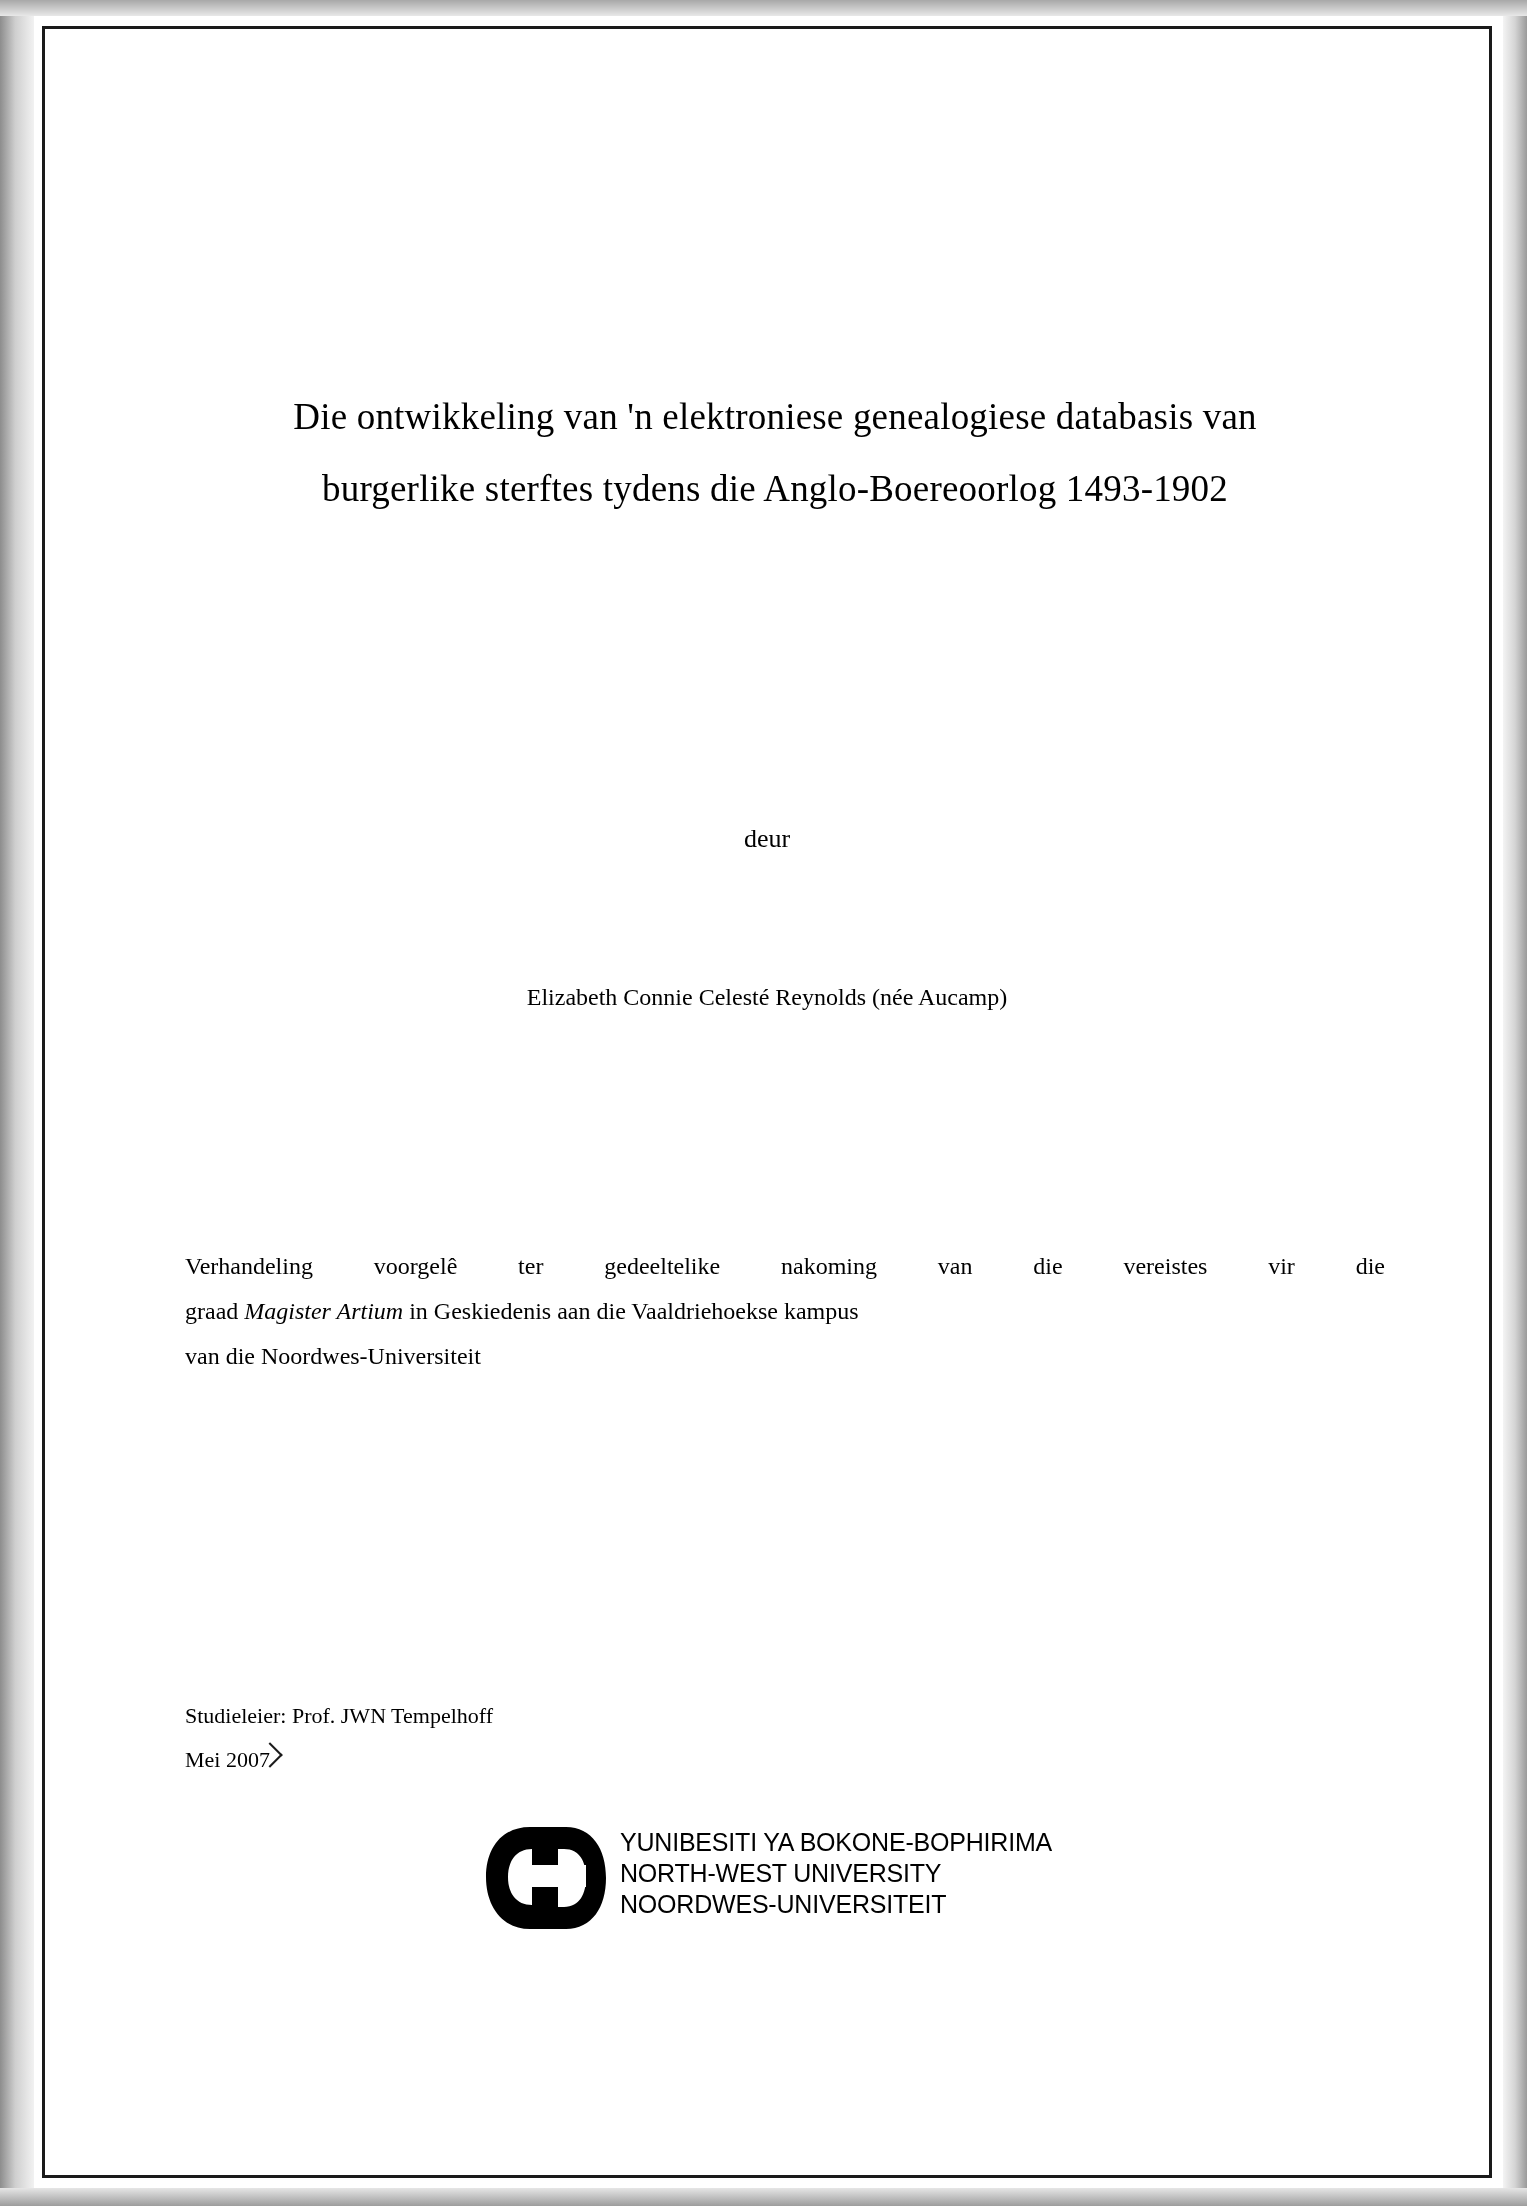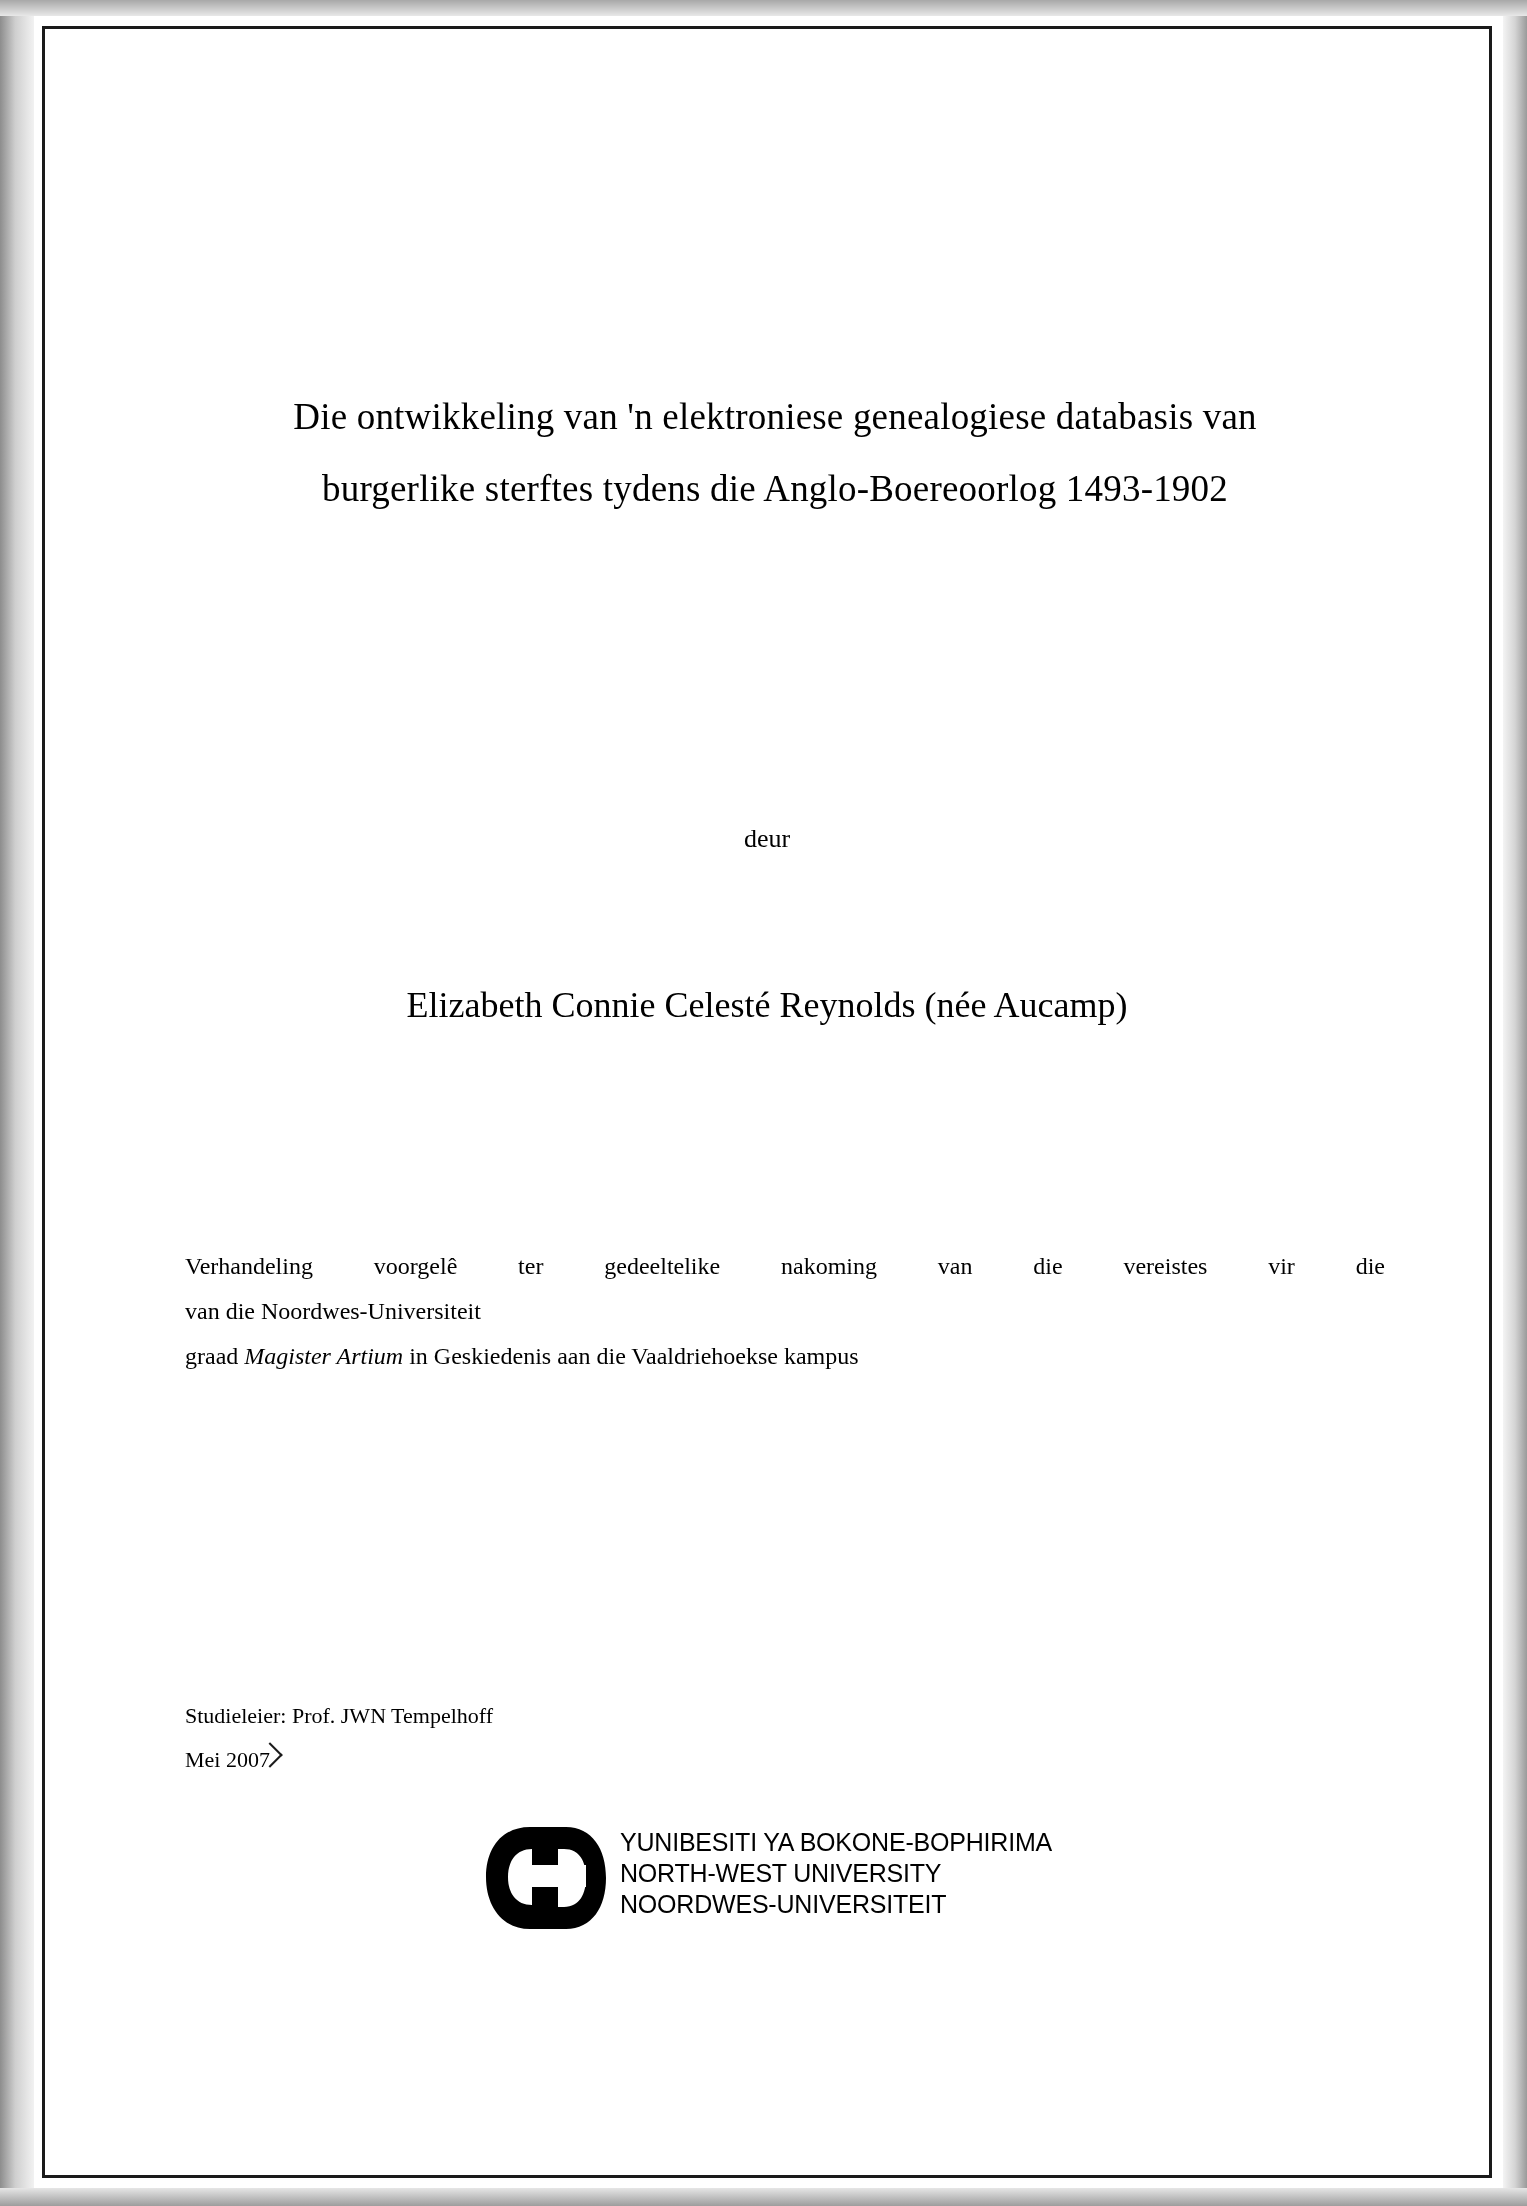--- a/index.html
+++ b/index.html
@@ -89,21 +89,21 @@
     font-size: 26px;
     font-family: Liberation Serif, serif;
   }
 
   .author {
     position: absolute;
     left: 0;
     right: 0;
     top: 955px;
     text-align: center;
-    font-size: 36px;
+    font-size: 24px;
   }
 
   .statement {
     position: absolute;
     left: 140px;
     width: 1200px;
     top: 1215px;
     font-size: 24px;
     line-height: 45px;
   }
@@ -182,22 +182,22 @@
         <div class="title-line">Die ontwikkeling van 'n elektroniese genealogiese databasis van</div>
         <div class="title-line">burgerlike sterftes tydens die Anglo-Boereoorlog 1493-1902</div>
       </div>
 
       <div class="deur">deur</div>
 
       <div class="author">Elizabeth Connie Celesté Reynolds (née Aucamp)</div>
 
       <div class="statement">
         <div class="just">Verhandeling voorgelê ter gedeeltelike nakoming van die vereistes vir die</div>
+        <div class="plain"><span>graad </span><i>Magister Artium</i><span> in Geskiedenis aan die Vaaldriehoekse kampus</span></div>
         <div class="plain">van die Noordwes-Universiteit</div>
-        <div class="plain"><span>graad </span><i>Magister Artium</i><span> in Geskiedenis aan die Vaaldriehoekse kampus</span></div>
       </div>
 
       <div class="supervisor">
         <div>Studieleier: Prof. JWN Tempelhoff</div>
         <div class="date-line">
           <span>Mei 2007</span>
           <span class="date-mark"></span>
         </div>
       </div>
 

